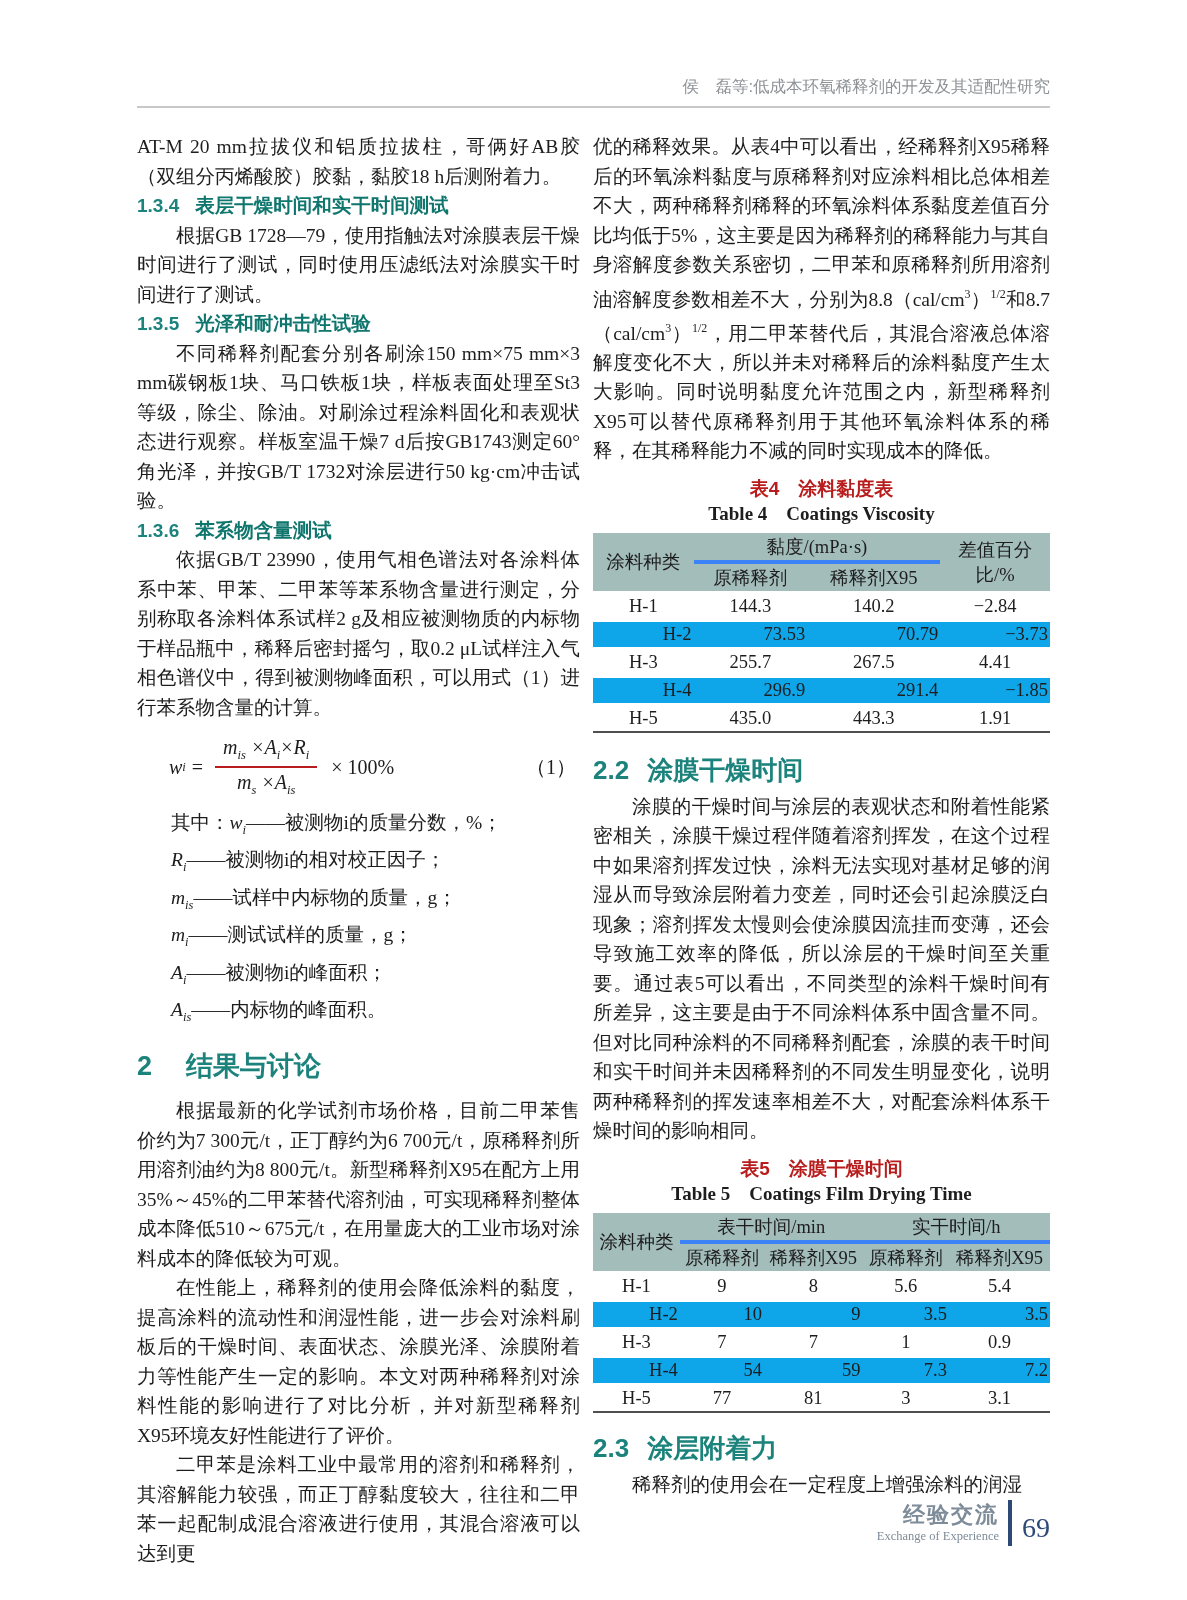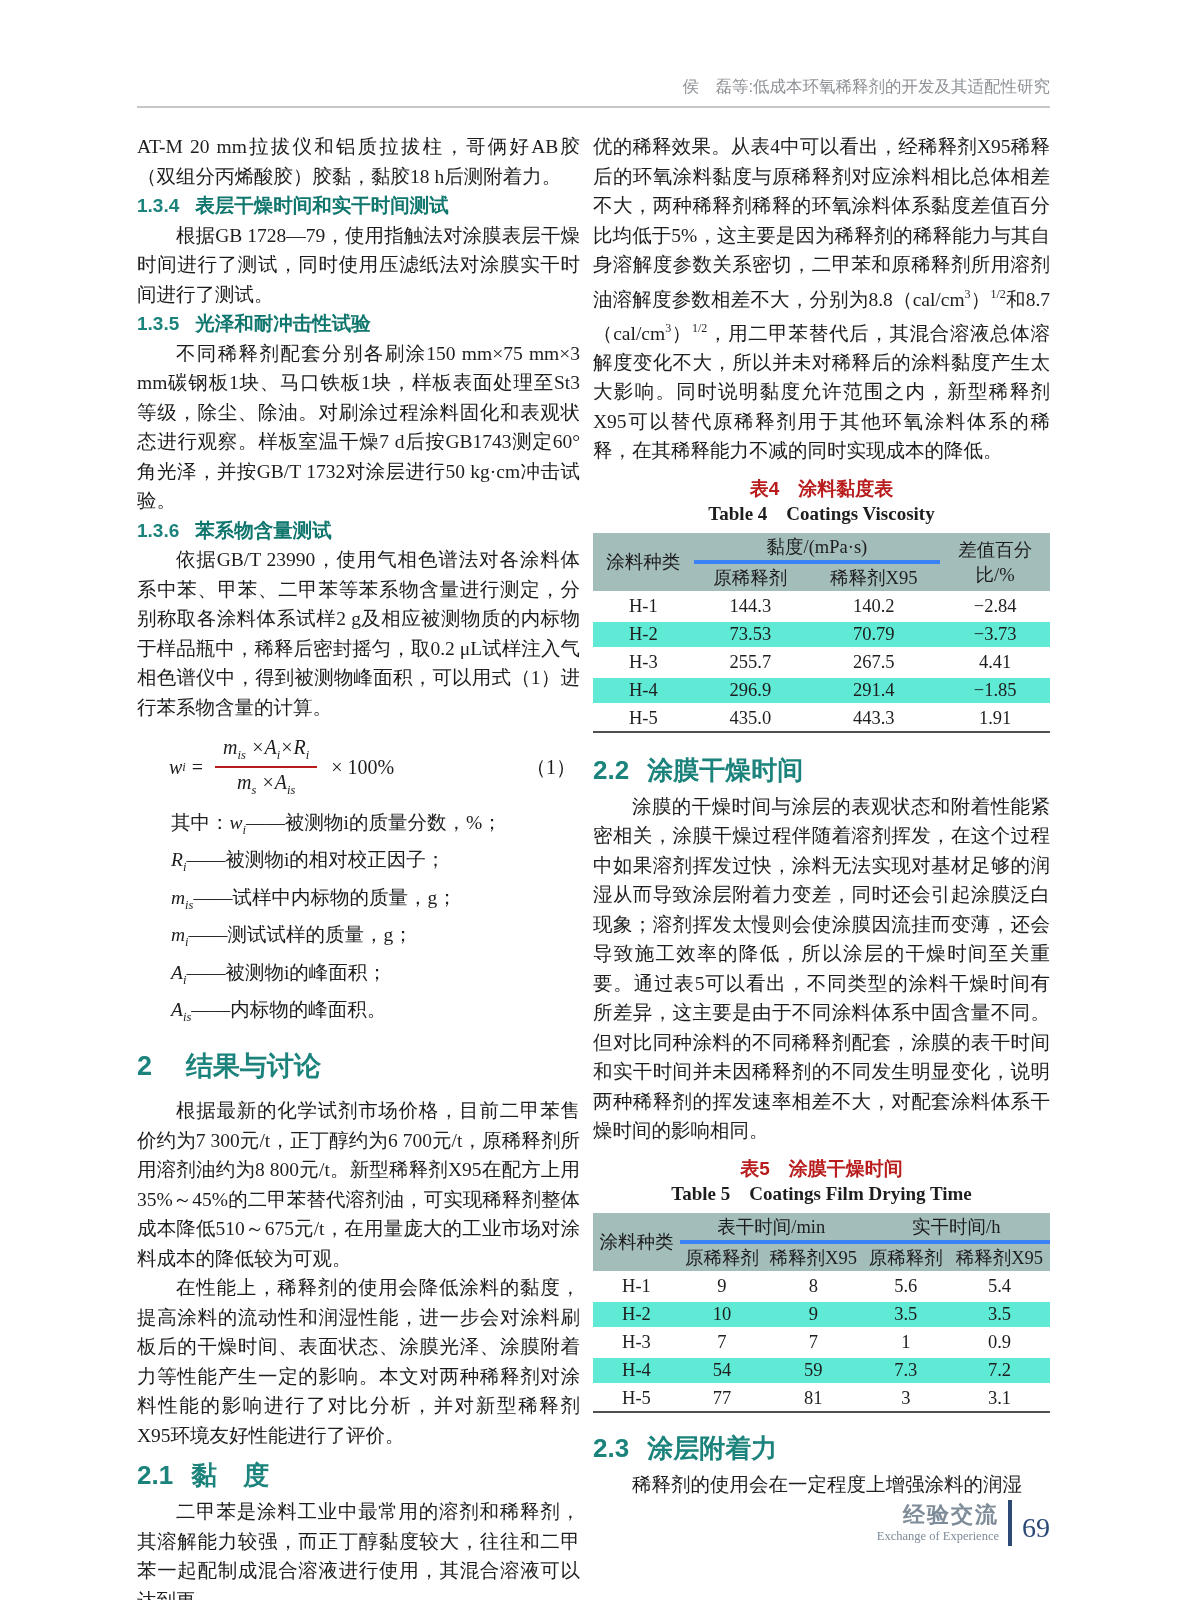--- a/index.html
+++ b/index.html
@@ -40,21 +40,21 @@
   
   .tbl-block{margin-top:10px;}
   .cap-cn{text-align:center;font-family:"Liberation Sans","DejaVu Sans",sans-serif;
           font-weight:bold;font-size:19px;color:#b91c1c;line-height:25px;}
   .cap-en{text-align:center;font-weight:bold;font-size:19px;line-height:25px;margin-bottom:7px;
           font-family:"Liberation Serif","DejaVu Serif",serif;}
   table{width:100%;border-collapse:collapse;font-size:18.5px;border-bottom:2px solid #4f4f4f;}
   thead th{background:#a3bdbb;font-weight:normal;height:27px;text-align:center;padding:0 2px;}
   th.grp{border-bottom:4px solid #3b82f6;}
   tbody td{height:25px;text-align:center;border-top:3px solid #ffffff;padding:0 2px;}
-  tr.stripe td{background:#5eead4;}
+  tr.stripe td{background:#0ea5e9;text-align:right;}
   
   .footer{position:absolute;top:1500px;right:137px;display:flex;align-items:center;}
   .f-text{text-align:right;}
   .f-cn{font-family:"Liberation Sans","DejaVu Sans",sans-serif;font-weight:bold;font-size:22px;
         color:#7e8b98;letter-spacing:2px;line-height:26px;}
   .f-en{font-size:12.5px;color:#7e8b98;line-height:16px;}
   .f-bar{width:4px;height:46px;background:#2d4a77;margin-left:9px;margin-right:10px;}
   .f-num{font-size:28px;color:#2d4a77;padding-top:10px;}
   .sup{vertical-align:super;font-size:12px;}
 </style>
@@ -110,24 +110,20 @@
           <div class="def-line"><var>A</var><sub>is</sub><span>——内标物的峰面积。</span></div>
         </div>
 
       <div class="h1line">
         <span>2</span>
         <span>结果与讨论</span>
       </div>
       <p class="body indent">根据最新的化学试剂市场价格，目前二甲苯售价约为7 300元/t，正丁醇约为6 700元/t，原稀释剂所用溶剂油约为8 800元/t。新型稀释剂X95在配方上用35%～45%的二甲苯替代溶剂油，可实现稀释剂整体成本降低510～675元/t，在用量庞大的工业市场对涂料成本的降低较为可观。</p>
       <p class="body indent">在性能上，稀释剂的使用会降低涂料的黏度，提高涂料的流动性和润湿性能，进一步会对涂料刷板后的干燥时间、表面状态、涂膜光泽、涂膜附着力等性能产生一定的影响。本文对两种稀释剂对涂料性能的影响进行了对比分析，并对新型稀释剂X95环境友好性能进行了评价。</p>
 
-      <div class="h2line">
-        <span>2.1</span>
-        <span>黏　度</span>
-      </div>
       <p class="body indent">二甲苯是涂料工业中最常用的溶剂和稀释剂，其溶解能力较强，而正丁醇黏度较大，往往和二甲苯一起配制成混合溶液进行使用，其混合溶液可以达到更</p>
     </div>
 
     <div class="col-right">
       <p class="body" id="p-cont-right"><span>优的稀释效果。从表4中可以看出，经稀释剂X95稀释后的环氧涂料黏度与原稀释剂对应涂料相比总体相差不大，两种稀释剂稀释的环氧涂料体系黏度差值百分比均低于5%，这主要是因为稀释剂的稀释能力与其自身溶解度参数关系密切，二甲苯和原稀释剂所用溶剂油溶解度参数相差不大，分别为8.8（cal/cm</span><span class="sup">3</span><span>）</span><span class="sup">1/2</span><span>和8.7（cal/cm</span><span class="sup">3</span><span>）</span><span class="sup">1/2</span><span>，用二甲苯替代后，其混合溶液总体溶解度变化不大，所以并未对稀释后的涂料黏度产生太大影响。同时说明黏度允许范围之内，新型稀释剂X95可以替代原稀释剂用于其他环氧涂料体系的稀释，在其稀释能力不减的同时实现成本的降低。</span></p>
 
       <div class="tbl-block">
         <div class="cap-cn">表4　涂料黏度表</div>
         <div class="cap-en">Table 4　Coatings Viscosity</div>
         <table>

